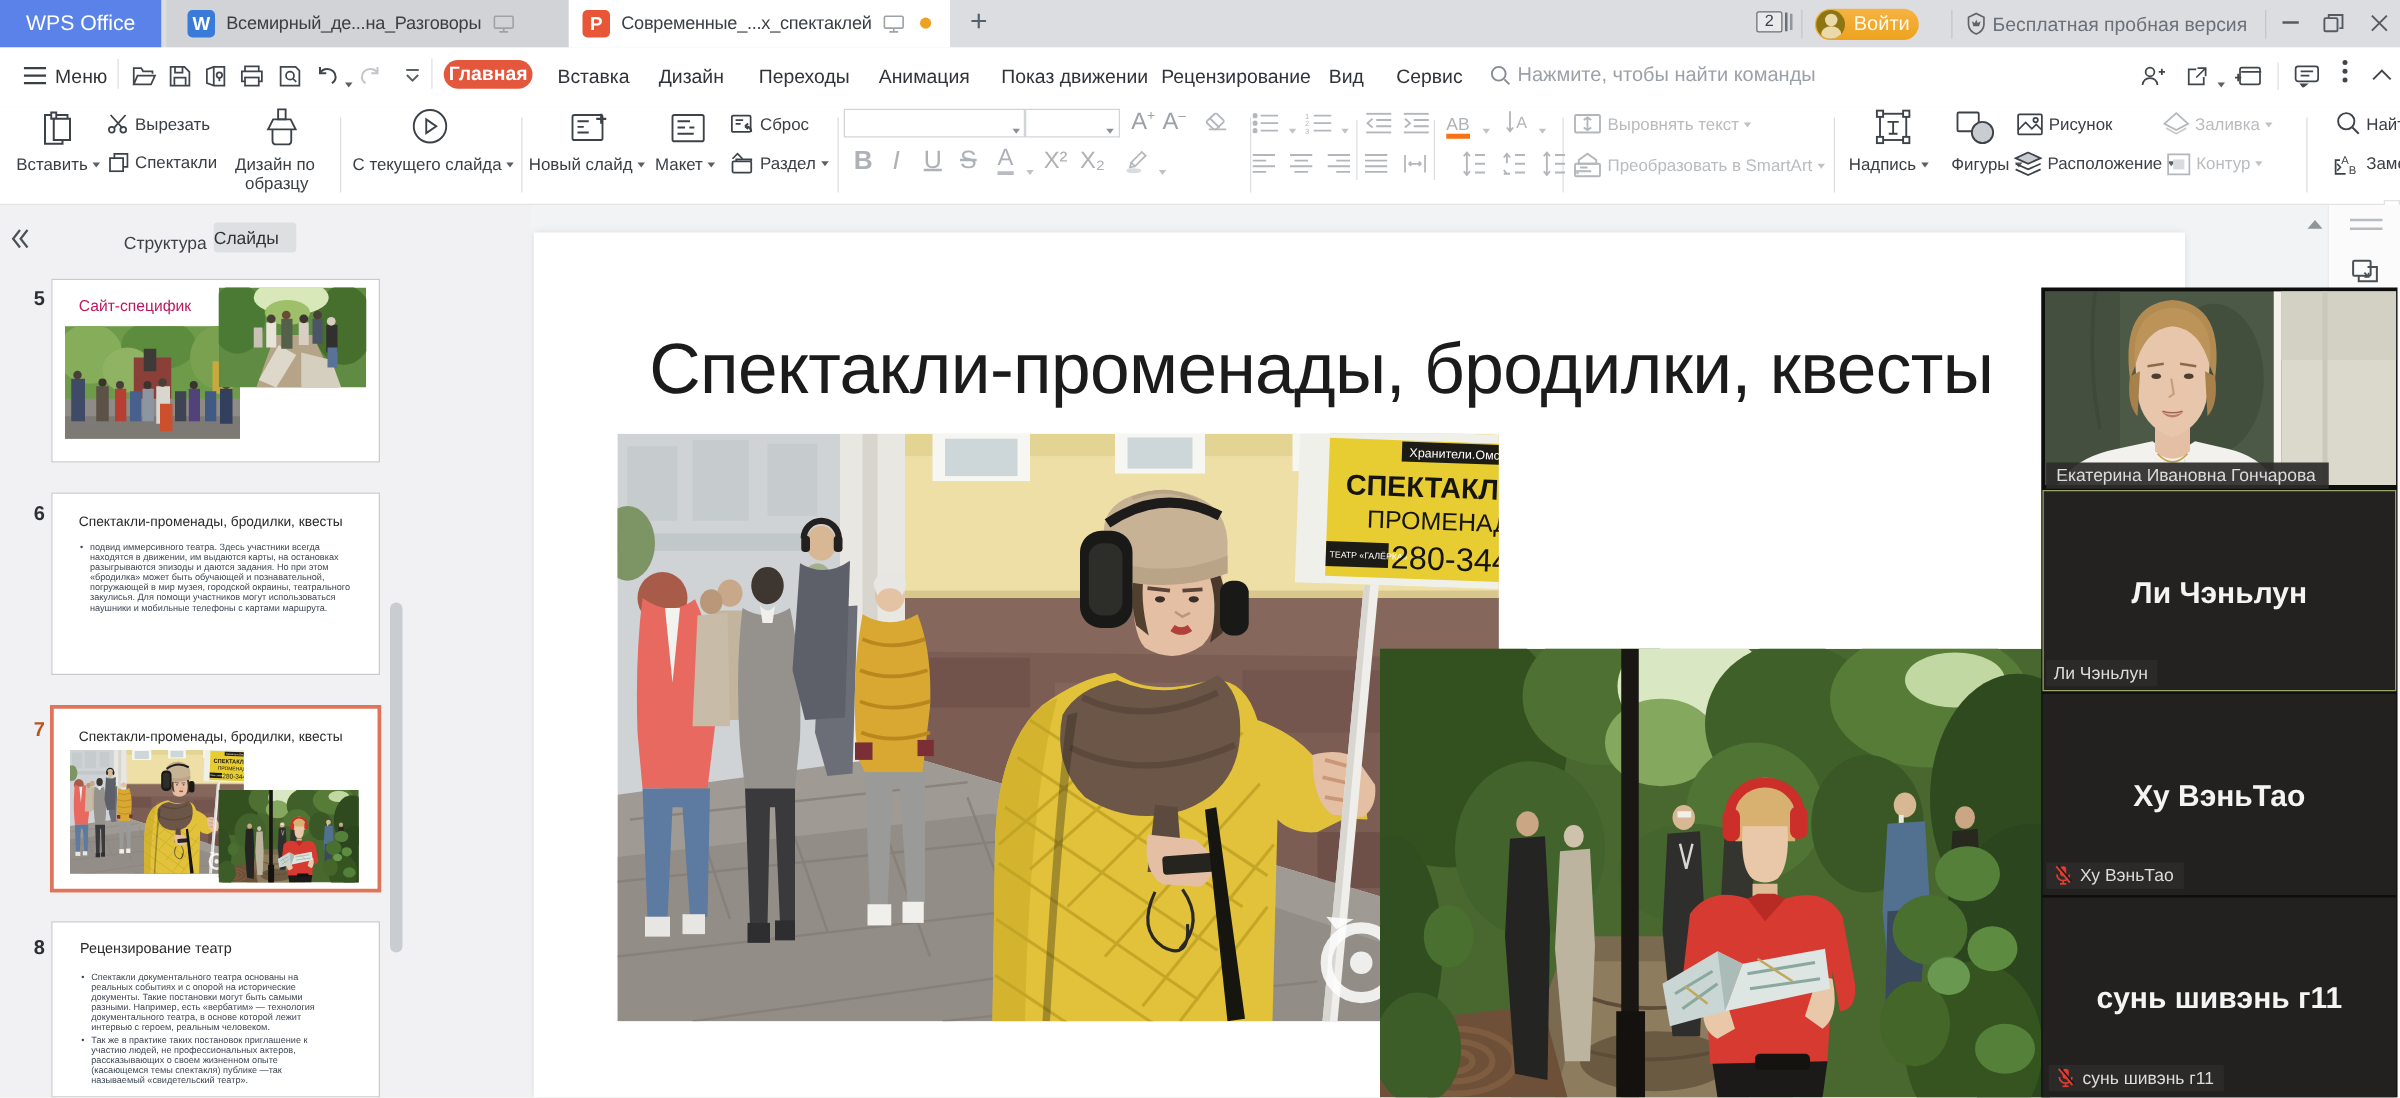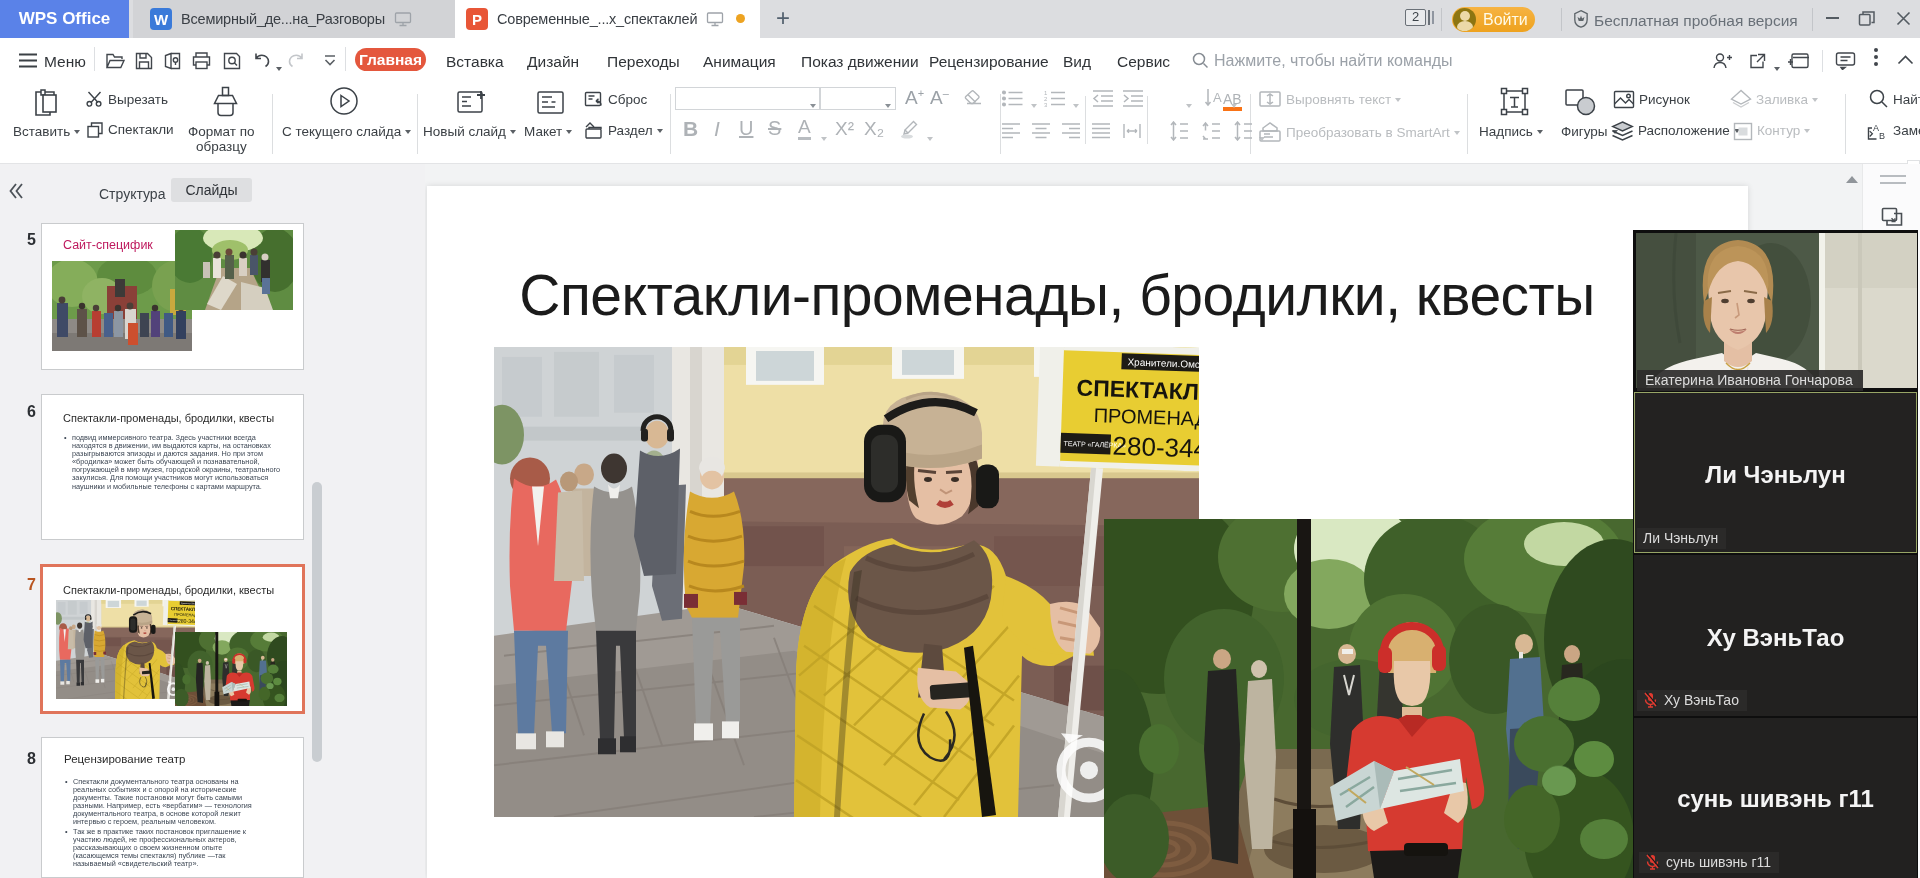--- a/index.html
+++ b/index.html
@@ -3,21 +3,21 @@
 <meta charset="utf-8">
 <style>
   * { margin:0; padding:0; box-sizing:border-box; }
   html,body { width:1920px; height:878px; overflow:hidden; background:#f2f3f4;
     font-family:"Liberation Sans", sans-serif; }
   .abs { position:absolute; }
   #app { position:relative; width:1920px; height:878px; }
   
   #tabbar { position:absolute; left:0; top:0; width:1920px; height:38px; background:#dcdde0; }
   #wpstab { position:absolute; left:0; top:0; width:129px; height:38px; background:#5a82e8;
-    color:#fff; font-size:17px; display:flex; align-items:center; justify-content:center;font-weight:bold; }
+    color:#fff; font-size:17px; display:flex; align-items:center; justify-content:center; }
   .doctab { position:absolute; top:0; height:38px; display:flex; align-items:center; font-size:14.5px; color:#3a3f45; letter-spacing:-0.2px; }
   #tab1 { left:133px; width:322px; background:#d2d3d6; padding-left:17px; }
   #tab2 { left:455px; width:305px; background:#ffffff; padding-left:11px; }
   .ticon { width:22px; height:22px; border-radius:4px; margin-right:9px; flex:0 0 22px;
     display:flex; align-items:center; justify-content:center; color:#fff; font-size:15px; font-weight:bold; }
   
   #menurow { position:absolute; left:0; top:38px; width:1920px; height:47px; background:#ffffff; }
   .mtab { position:absolute; top:38px; height:47px; display:flex; align-items:center; font-size:15.5px; color:#303438; }
   
   #ribbon { position:absolute; left:0; top:85px; width:1920px; height:79px; background:#ffffff;
@@ -419,21 +419,21 @@
   <svg class="abs" style="left:87px;top:122px" width="16" height="16" viewBox="0 0 16 16" fill="none" stroke="#3c4248" stroke-width="1.4">
     <rect x="1" y="4.5" width="10.5" height="10.5"></rect>
       <path d="M4.5 4.5V1H15v10.5h-3.5"></path>
     </svg>
   <div class="rlabel" style="left:108px;top:122px">Спектакли</div>
   <svg class="abs" style="left:211px;top:86px" width="29" height="32" viewBox="0 0 29 32" fill="none" stroke="#3c4248" stroke-width="1.5">
     <path d="M11.5 1.5h6v8h-6z"></path>
       <path d="M7.5 9.5h14l4 8h-22z"></path>
       <path d="M7 17.5v9q0 3 3 3h9q3 0 3-3v-9"></path>
     </svg>
-  <div class="rlabel" style="left:188px;top:124px">Формат по</div>
+  <div class="rlabel" style="left:188px;top:124px">Дизайн по</div>
   <div class="rlabel" style="left:196px;top:139px">образцу</div>
   <div class="rdiv" style="left:272px"></div>
   <svg class="abs" style="left:329px;top:86px" width="30" height="30" viewBox="0 0 30 30" fill="none" stroke="#3c4248" stroke-width="1.5">
     <circle cx="15" cy="15" r="13"></circle>
       <path d="M12 9.5l8 5.5-8 5.5z"></path>
     </svg>
   <div class="rlabel" style="left:282px;top:124px">С текущего слайда<span class="caret"></span></div>
   <div class="rdiv" style="left:417px"></div>
   <svg class="abs" style="left:456px;top:87px" width="32" height="31" viewBox="0 0 32 31" fill="none" stroke="#3c4248" stroke-width="1.5">
     <rect x="2" y="5" width="24" height="20" rx="1.5"></rect>
@@ -500,21 +500,21 @@
     </svg>
   <div class="abs" style="left:1069px;top:96px"><span class="caret caret-g"></span></div>
   <div class="rdiv" style="left:1085px;top:96px;height:48px"></div>
   <svg class="abs" style="left:1092px;top:90px" width="22" height="17" viewBox="0 0 22 17" fill="none" stroke="#b3b7bb" stroke-width="1.5">
     <path d="M1 2h20M9 7h12M9 12h12M1 17h20M6 6l-4 3.5 4 3.5" transform="translate(0,-1)"></path>
     </svg>
   <svg class="abs" style="left:1122px;top:90px" width="22" height="17" viewBox="0 0 22 17" fill="none" stroke="#b3b7bb" stroke-width="1.5">
     <path d="M1 2h20M9 7h12M9 12h12M1 17h20M2 6l4 3.5-4 3.5" transform="translate(0,-1)"></path>
     </svg>
   <div class="rdiv" style="left:1147px;top:96px;height:48px"></div>
-  <div class="abs" style="left:1223px;top:91px;font-size:14px;color:#aeb2b6;border-bottom:4px solid #f97316">AB</div>
+  <div class="abs" style="left:1157px;top:91px;font-size:14px;color:#aeb2b6;border-bottom:4px solid #f97316">AB</div>
   <div class="abs" style="left:1182px;top:96px"><span class="caret caret-g"></span></div>
   <svg class="abs" style="left:1204px;top:88px" width="20" height="22" viewBox="0 0 20 22" fill="none" stroke="#b3b7bb" stroke-width="1.5">
     <path d="M4 1v16M1.5 14l2.5 3 2.5-3"></path>
       <text x="9" y="14" font-size="13" fill="#b3b7bb" stroke="none">A</text>
     </svg>
   <div class="abs" style="left:1227px;top:96px"><span class="caret caret-g"></span></div>
   <div class="rdiv" style="left:1250px"></div>
   <svg class="abs" style="left:1258px;top:88px" width="24" height="22" viewBox="0 0 24 22" fill="none" stroke="#b3b7bb" stroke-width="1.5">
     <rect x="2" y="4" width="20" height="14" rx="1"></rect>
       <path d="M12 6v10M9 8l3-2 3 2M9 14l3 2 3-2"></path>
@@ -675,21 +675,21 @@
         <rect x="5" y="1" width="5" height="8" rx="2.5" fill="#e23b30"></rect>
         <path d="M2.5 7.5a5 5 0 0 0 10 0M7.5 12.5v2.5M5 15h5" stroke="#e23b30" stroke-width="1.4" fill="none"></path>
         <path d="M2 1l11 13" stroke="#e23b30" stroke-width="1.6"></path>
         <path d="M3.2 0.2l11 13" stroke="#1a1a1a" stroke-width="1.2"></path>
       </svg>сунь шивэнь г11</div>
   <div id="sidebar"></div>
   <svg class="abs" style="left:9px;top:183px" width="14" height="16" viewBox="0 0 14 16" fill="none" stroke="#4c5258" stroke-width="1.8">
     <path d="M7 1L1.5 8 7 15M13 1L7.5 8 13 15"></path>
     </svg>
   <div class="abs" style="left:99px;top:186px;font-size:14px;color:#3c4248">Структура</div>
-  <div class="abs" style="left:171px;top:178px;width:81px;height:24px;background:#dedfe1;border-radius:3px;text-align:center;line-height:24px;font-size:14px;color:#2f3338">Слайды</div>
+  <div class="abs" style="left:171px;top:178px;width:66px;height:24px;background:#dedfe1;border-radius:3px;line-height:24px;font-size:14px;color:#2f3338">Слайды</div>
 
   <div class="slidenum" style="top:231px">5</div>
   <div class="thumbcard" style="top:223px;height:147px"></div>
   <div class="abs" style="left:63px;top:238px;font-size:12.5px;color:#be185d">Сайт-специфик</div>
   <svg class="abs" style="left:52px;top:261px" width="140" height="90" viewBox="0 0 140 90">
     <rect width="140" height="90" fill="#7ba352"></rect>
     <rect x="0" y="0" width="140" height="58" fill="#6d9b4a"></rect>
     <ellipse cx="20" cy="22" rx="26" ry="24" fill="#85ad5a"></ellipse>
     <ellipse cx="75" cy="15" rx="30" ry="20" fill="#5e8c3e"></ellipse>
     <ellipse cx="125" cy="25" rx="25" ry="26" fill="#79a150"></ellipse>

